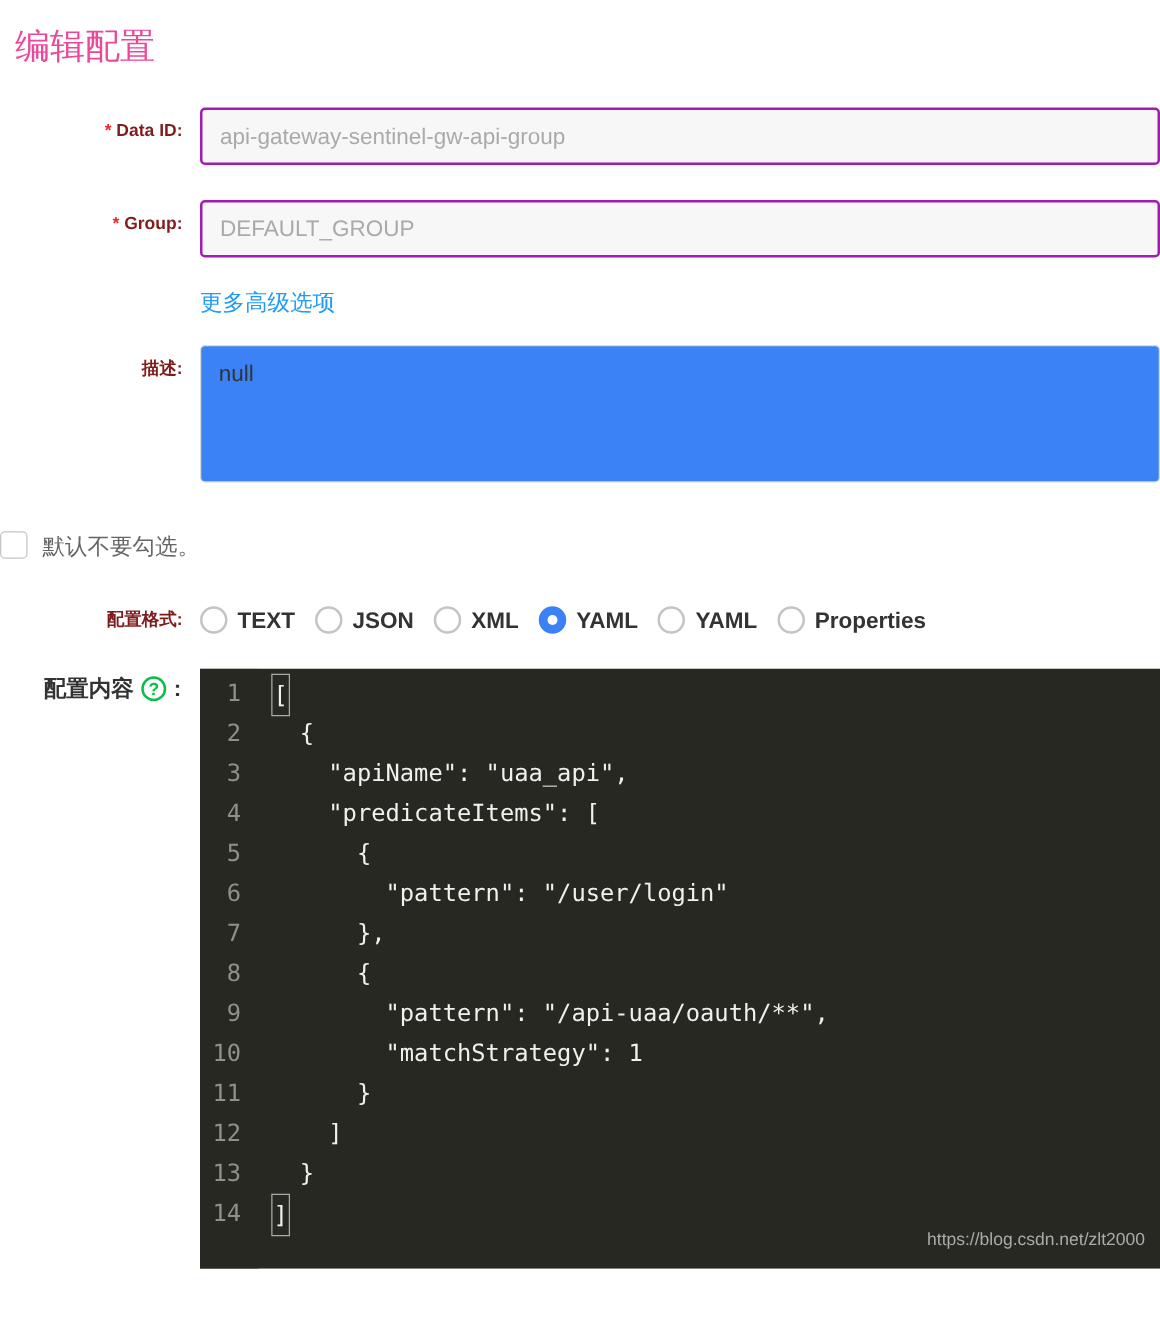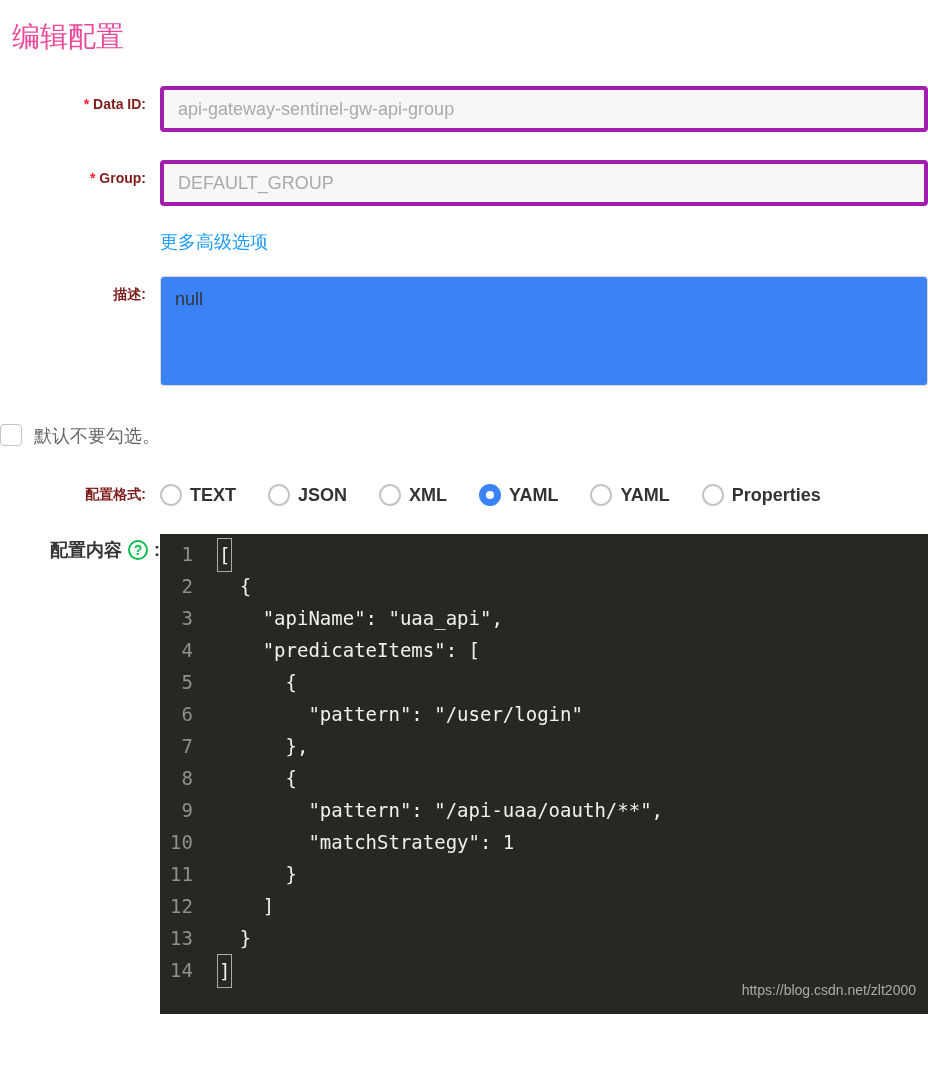--- a/index.html
+++ b/index.html
@@ -41,21 +41,21 @@
     font-weight: 700;
   }
   .form-control {
     flex: 1;
   }
   .text-input {
     width: 100%;
     height: 46px;
     padding: 10px 14px;
     font-size: 18px;
-    border: 4px solid #a21caf;
+    border: 2px solid #a21caf;
     border-radius: 4px;
     background: #f7f7f7;
     color: #aaa;
     outline: none;
   }
   .adv-link {
     display: inline-block;
     color: #209bfa;
     font-size: 18px;
     text-decoration: none;
@@ -89,21 +89,21 @@
     margin-right: 12px;
     flex-shrink: 0;
   }
   .checkbox-label {
     font-size: 18px;
     color: #666;
   }
   .radio-group {
     display: flex;
     align-items: flex-start;
-    gap: 32px;
+    gap: 16px;
     padding-top: 8px;
     flex-wrap: wrap;
   }
   .radio-item {
     display: flex;
     align-items: center;
     cursor: pointer;
   }
   .radio {
     width: 22px;
@@ -137,21 +137,21 @@
     display: flex;
     align-items: flex-start;
     padding-left: 0;
   }
   .content-label {
     width: 160px;
     text-align: right;
     font-size: 18px;
     font-weight: 700;
     color: #333;
-    padding-right: 0;
+    padding-right: 15px;
     padding-top: 4px;
     flex-shrink: 0;
     display: flex;
     justify-content: flex-end;
     align-items: center;
     gap: 4px;
   }
   .help-icon {
     display: inline-flex;
     width: 20px; height: 20px;

